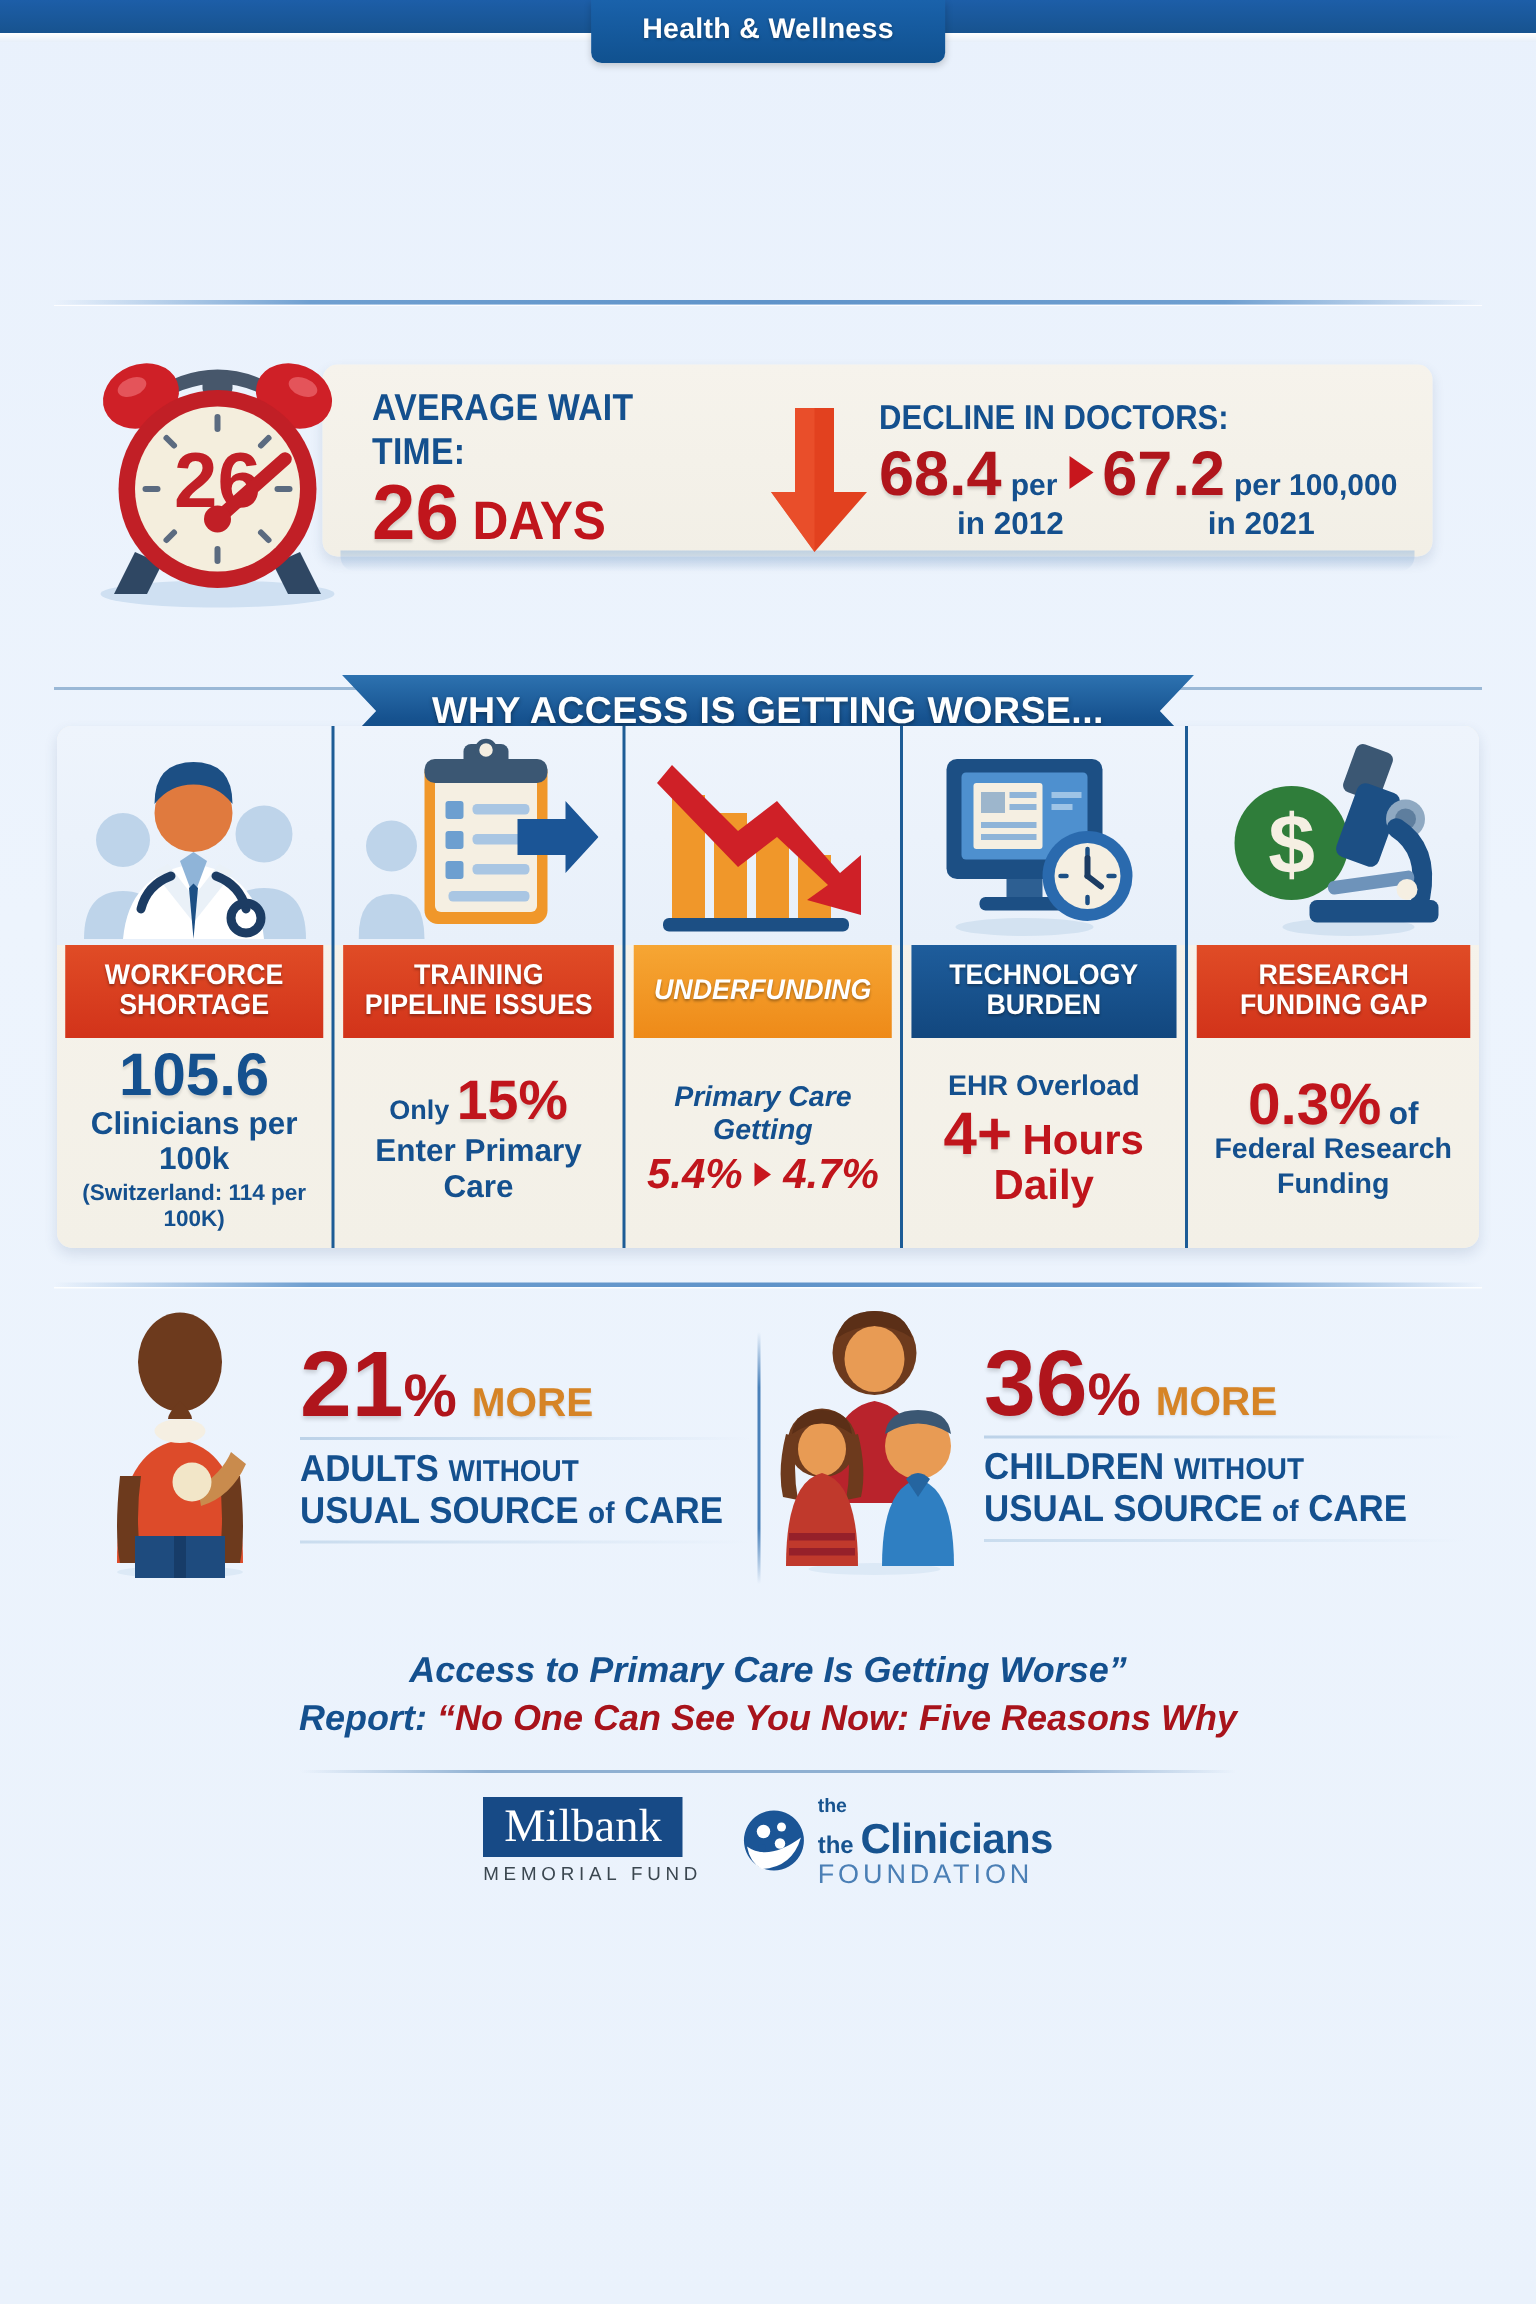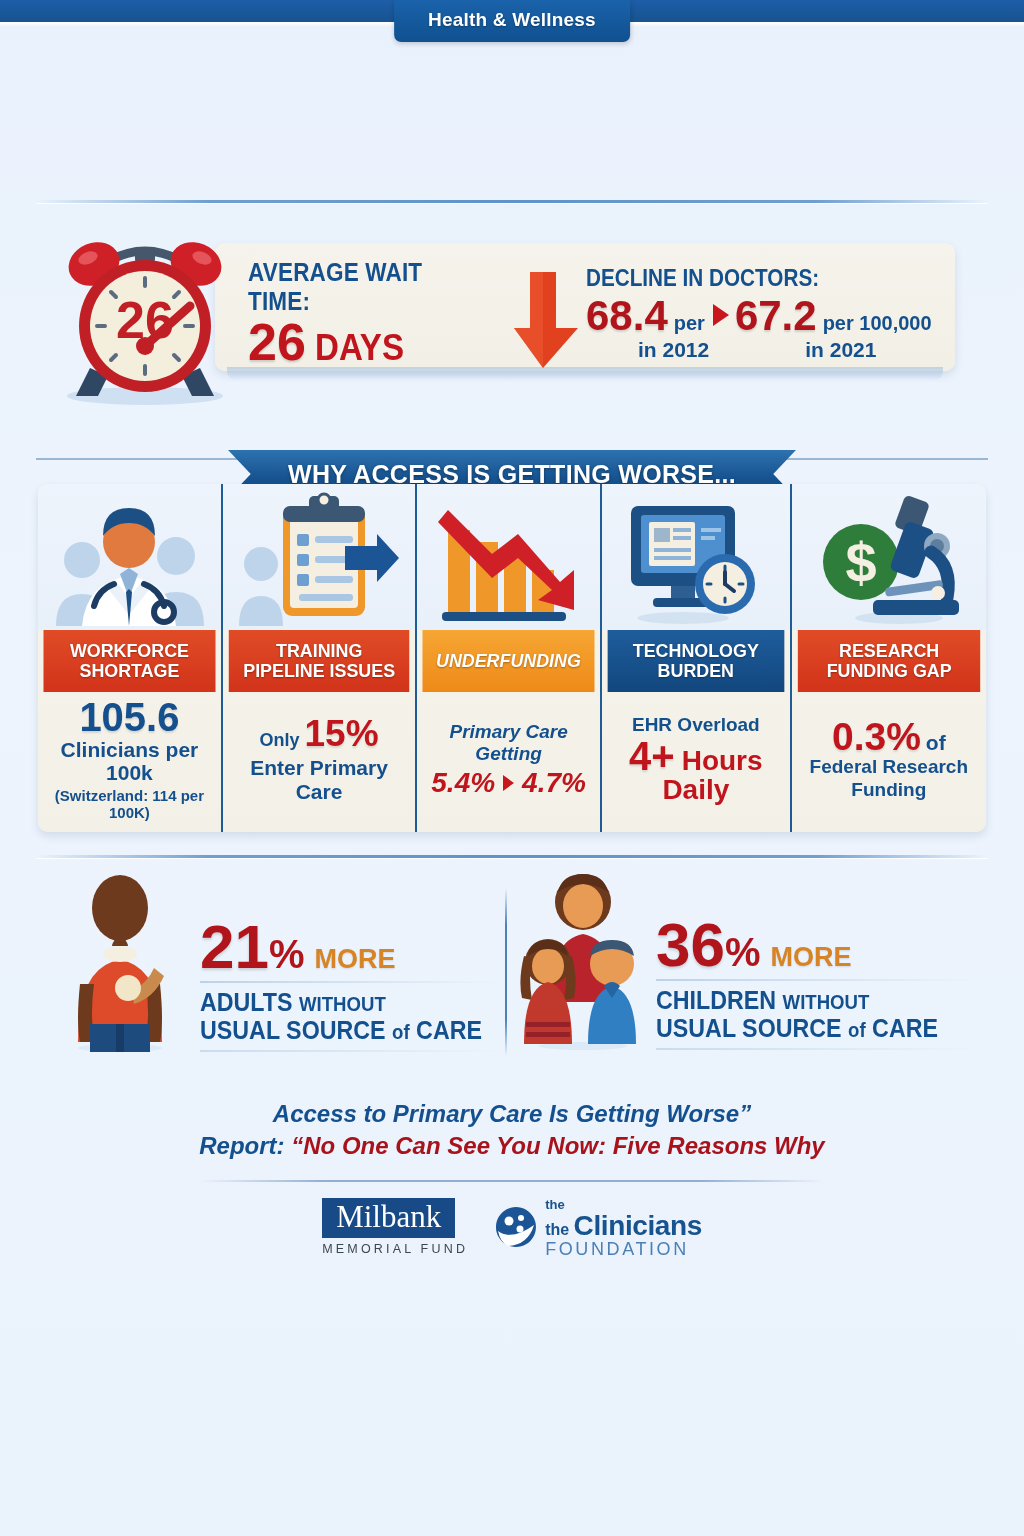--- a/index.html
+++ b/index.html
@@ -167,21 +167,21 @@
   .red-big{ font-size:37px; font-weight:bold; color:#c0151c; line-height:1;
             text-shadow:0 2px 2px rgba(0,0,0,.12); }
   .red-mid{ font-size:28px; font-weight:bold; color:#c0151c; line-height:1; }
   .tri-sm{ width:0;height:0;border-left:11px solid #c8161d;
            border-top:8px solid transparent;border-bottom:8px solid transparent;
            align-self:center; margin:0 3px; }
   .vdiv{
     position:absolute; top:888px; left:505px; width:2px; height:168px;
     background:linear-gradient(180deg,rgba(90,140,190,0),#4a81ba 22%,#4a81ba 78%,rgba(90,140,190,0));
   }
-  .person-stat{ position:absolute; display:flex; align-items:flex-end; }
+  .person-stat{ position:absolute; display:flex; align-items:center; }
   .ps-left{ top:872px; left:58px; width:430px; }
   .ps-right{ top:872px; left:520px; width:460px; }
   .ps-fig{ flex:0 0 auto; }
   .ps-text{ margin-left:10px; }
   .ps-top{ display:flex; align-items:baseline; }
   .ps-pct{ font-size:62px; font-weight:bold; color:#b0151c; line-height:.92;
            text-shadow:0 2px 3px rgba(0,0,0,.16); }
   .ps-sign{ font-size:40px; font-weight:bold; color:#b0151c; }
   .ps-more{ font-size:27px; font-weight:bold; color:#d68426; margin-left:10px;
             text-shadow:0 1px 2px rgba(0,0,0,.12); }

